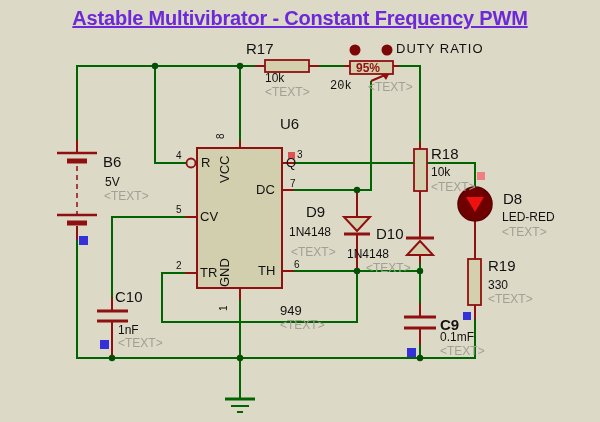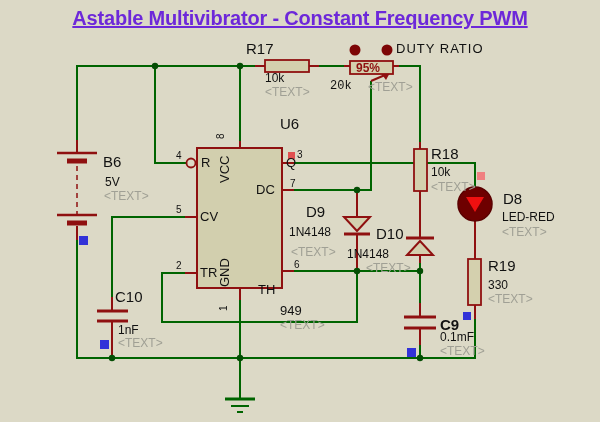--- a/index.html
+++ b/index.html
@@ -192,21 +192,21 @@
 
   <div class="t ref" style="left:440px;top:317px;font-weight:bold;">C9</div>
   <div class="t val" style="left:440px;top:331px;">0.1mF</div>
   <div class="t ph" style="left:440px;top:345px;">&lt;TEXT&gt;</div>
 
   <div class="t pname" style="left:201px;top:156px;">R</div>
   <div class="t pname" style="left:200px;top:210px;">CV</div>
   <div class="t pname" style="left:200px;top:266px;">TR</div>
   <div class="t pname" style="left:286px;top:156px;">Q</div>
   <div class="t pname" style="left:256px;top:183px;">DC</div>
-  <div class="t pname" style="left:258px;top:264px;margin-top:19px;">TH</div>
+  <div class="t pname" style="left:258px;top:264px;">TH</div>
   <div class="t pname rot" style="left:231px;top:170px;">VCC</div>
   <div class="t pname rot" style="left:231px;top:274px;">GND</div>
 
   <div class="t pnum" style="left:176px;top:151px;">4</div>
   <div class="t pnum" style="left:176px;top:205px;">5</div>
   <div class="t pnum" style="left:176px;top:261px;">2</div>
   <div class="t pnum" style="left:297px;top:150px;">3</div>
   <div class="t pnum" style="left:290px;top:179px;">7</div>
   <div class="t pnum" style="left:294px;top:260px;">6</div>
   <div class="t pnum rot" style="left:226px;top:129px;">8</div>

